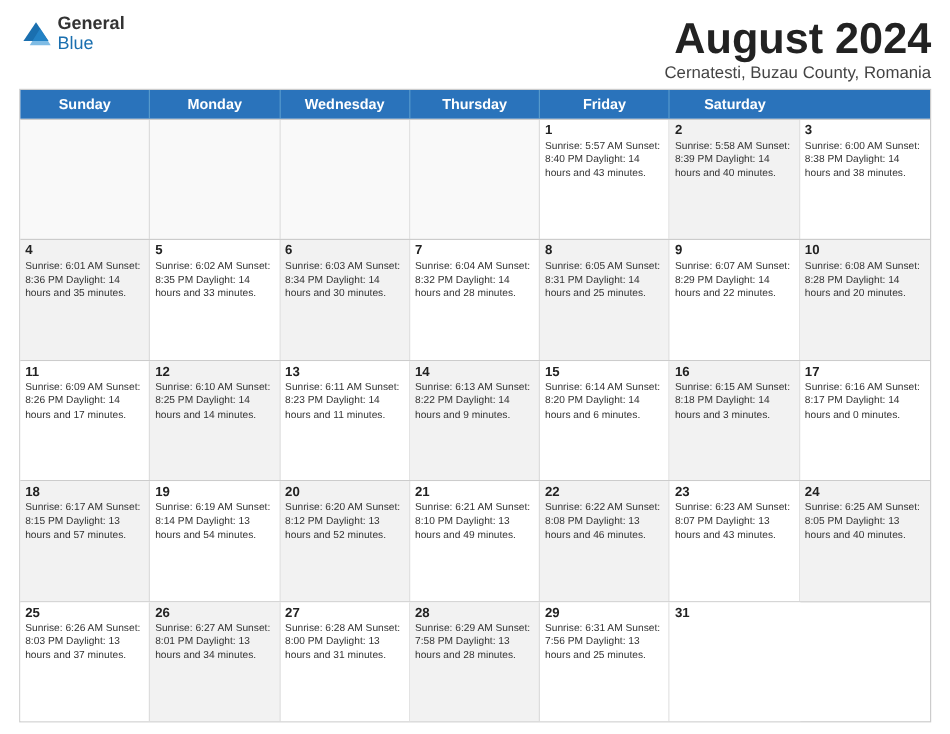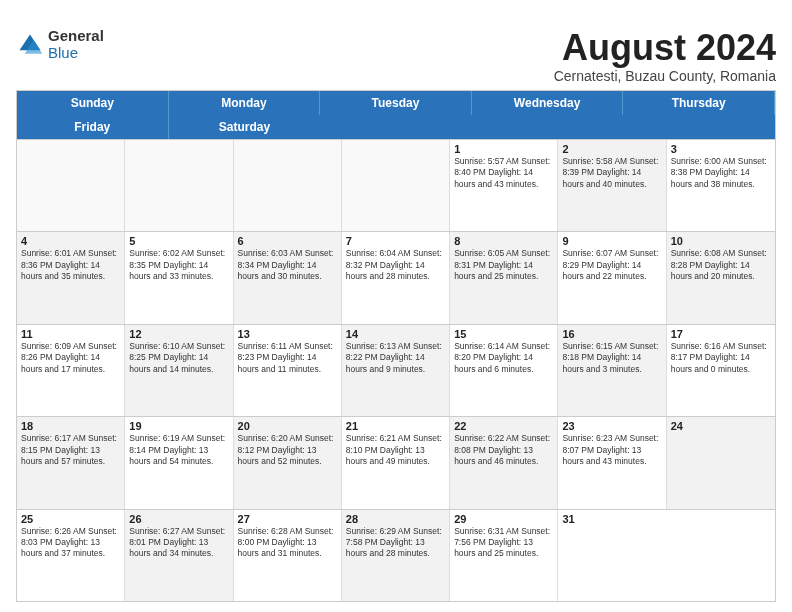--- a/index.html
+++ b/index.html
@@ -6,21 +6,21 @@
     body {
       font-family: Arial, sans-serif;
       background: #fff;
       width: 792px;
       height: 612px;
       overflow: hidden;
     }
     .page {
       width: 792px;
       height: 612px;
-      padding: 28px 16px 10px 16px;
+      padding: 12px 16px 10px 16px;
       display: flex;
       flex-direction: column;
     }
     .header {
       display: flex;
       justify-content: space-between;
       align-items: flex-start;
       margin-bottom: 6px;
     }
     .logo {
@@ -61,21 +61,21 @@
       color: #444;
     }
     .calendar {
       flex: 1;
       display: flex;
       flex-direction: column;
       border: 1px solid #ccc;
     }
     .cal-header-row {
       display: grid;
-      grid-template-columns: repeat(5, 1fr);
+      grid-template-columns: repeat(7, 1fr);
       background: #2a73bb;
     }
     .cal-header-cell {
       color: #fff;
       font-size: 12px;
       font-weight: bold;
       text-align: center;
       padding: 5px 2px;
       border-right: 1px solid #5599cc;
     }
@@ -140,21 +140,20 @@
     <div class="title-block">
       <div class="main-title">August 2024</div>
       <div class="subtitle">Cernatesti, Buzau County, Romania</div>
     </div>
   </div>
 
   <div class="calendar">
     <div class="cal-header-row">
     <div class="cal-header-cell">Sunday</div>
         <div class="cal-header-cell">Monday</div>
-        <div class="cal-header-cell">Tuesday</div>
         <div class="cal-header-cell">Wednesday</div>
         <div class="cal-header-cell">Thursday</div>
         <div class="cal-header-cell">Friday</div>
         <div class="cal-header-cell">Saturday</div>
       </div>
     <div class="cal-body">
     <div class="cal-week">
           <div class="cal-cell empty"></div>
           <div class="cal-cell empty"></div>
           <div class="cal-cell empty"></div>
@@ -321,20 +320,24 @@
           </div>
           <div class="cal-cell">
             <span class="day-num">23</span>
             <div class="day-info">Sunrise: 6:23 AM
 Sunset: 8:07 PM
 Daylight: 13 hours
 and 43 minutes.</div>
           </div>
           <div class="cal-cell shaded">
             <span class="day-num">24</span>
+            <div class="day-info">Sunrise: 6:25 AM
+Sunset: 8:05 PM
+Daylight: 13 hours
+and 40 minutes.</div>
           </div>
         </div>
         <div class="cal-week">
           <div class="cal-cell">
             <span class="day-num">25</span>
             <div class="day-info">Sunrise: 6:26 AM
 Sunset: 8:03 PM
 Daylight: 13 hours
 and 37 minutes.</div>
           </div>

